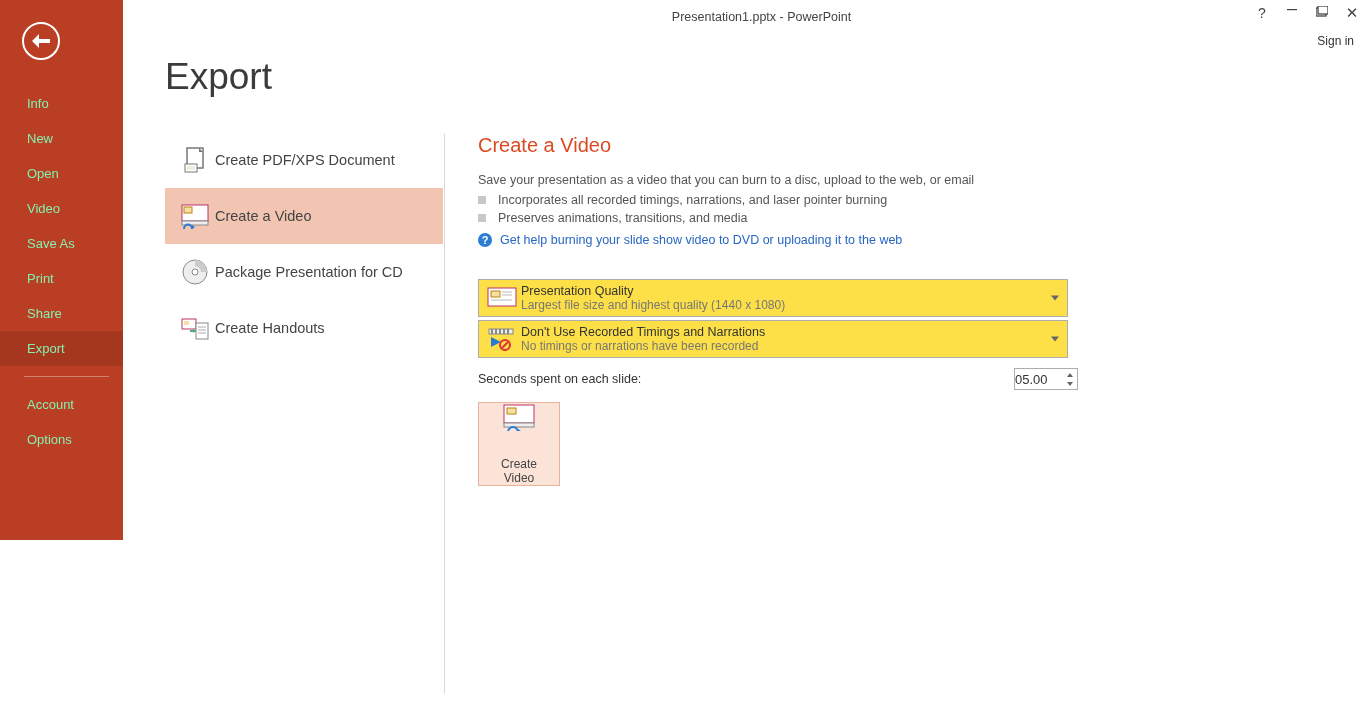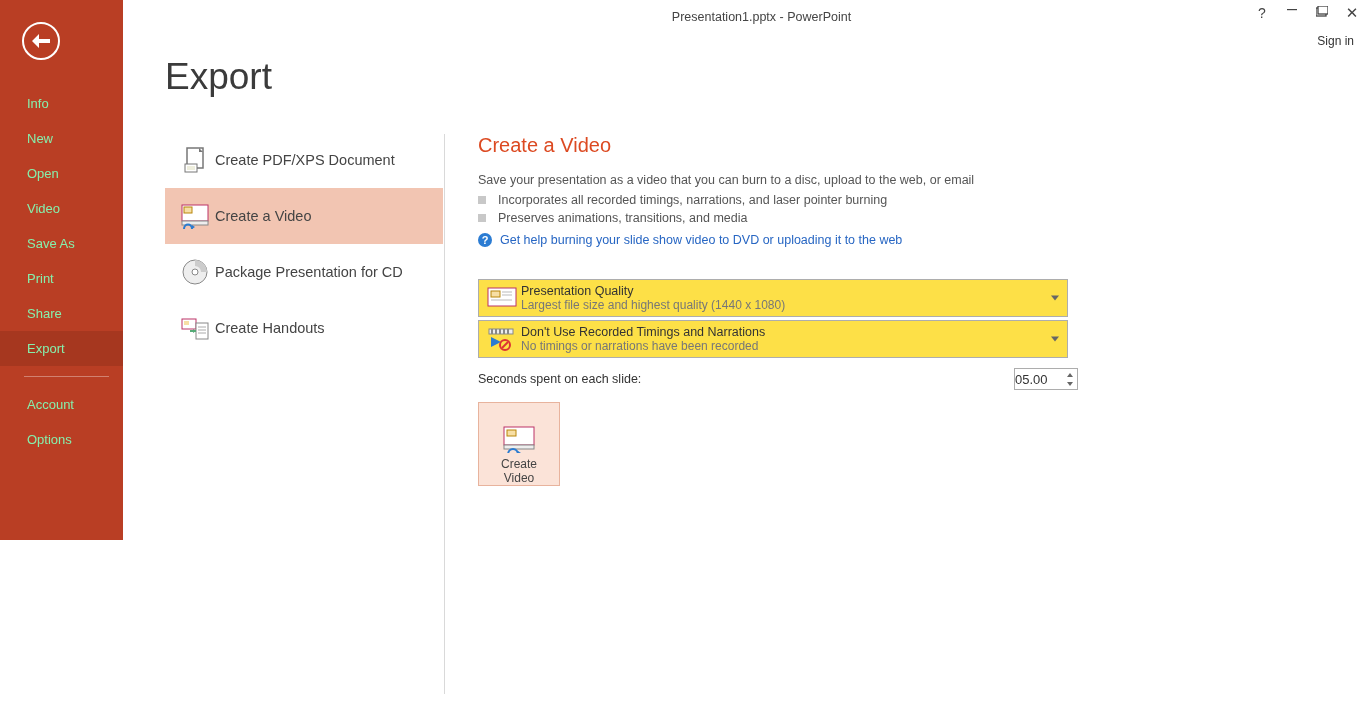--- a/index.html
+++ b/index.html
@@ -215,21 +215,21 @@
     content:"";width:0;height:0;border-left:3px solid transparent;border-right:3px solid transparent;
   }
   .stepper .arrows div:first-child::before{border-bottom:4px solid #666;}
   .stepper .arrows div:last-child::before{border-top:4px solid #666;}
 
   .create-video-btn {
     margin-top: 12px;
     width: 80px; height: 82px;
     border:1px solid #e8b39d;
     background:#fbe3d8;
-    display:flex;flex-direction:column;align-items:center;justify-content:flex-end;
+    display:flex;flex-direction:column;align-items:center;justify-content:space-between;
     gap:4px;
     font-size:12px;color:#444;
     cursor:pointer;
     text-align:center;
   }
 </style>
 </head>
 <body>
 
 <div class="sidebar">

